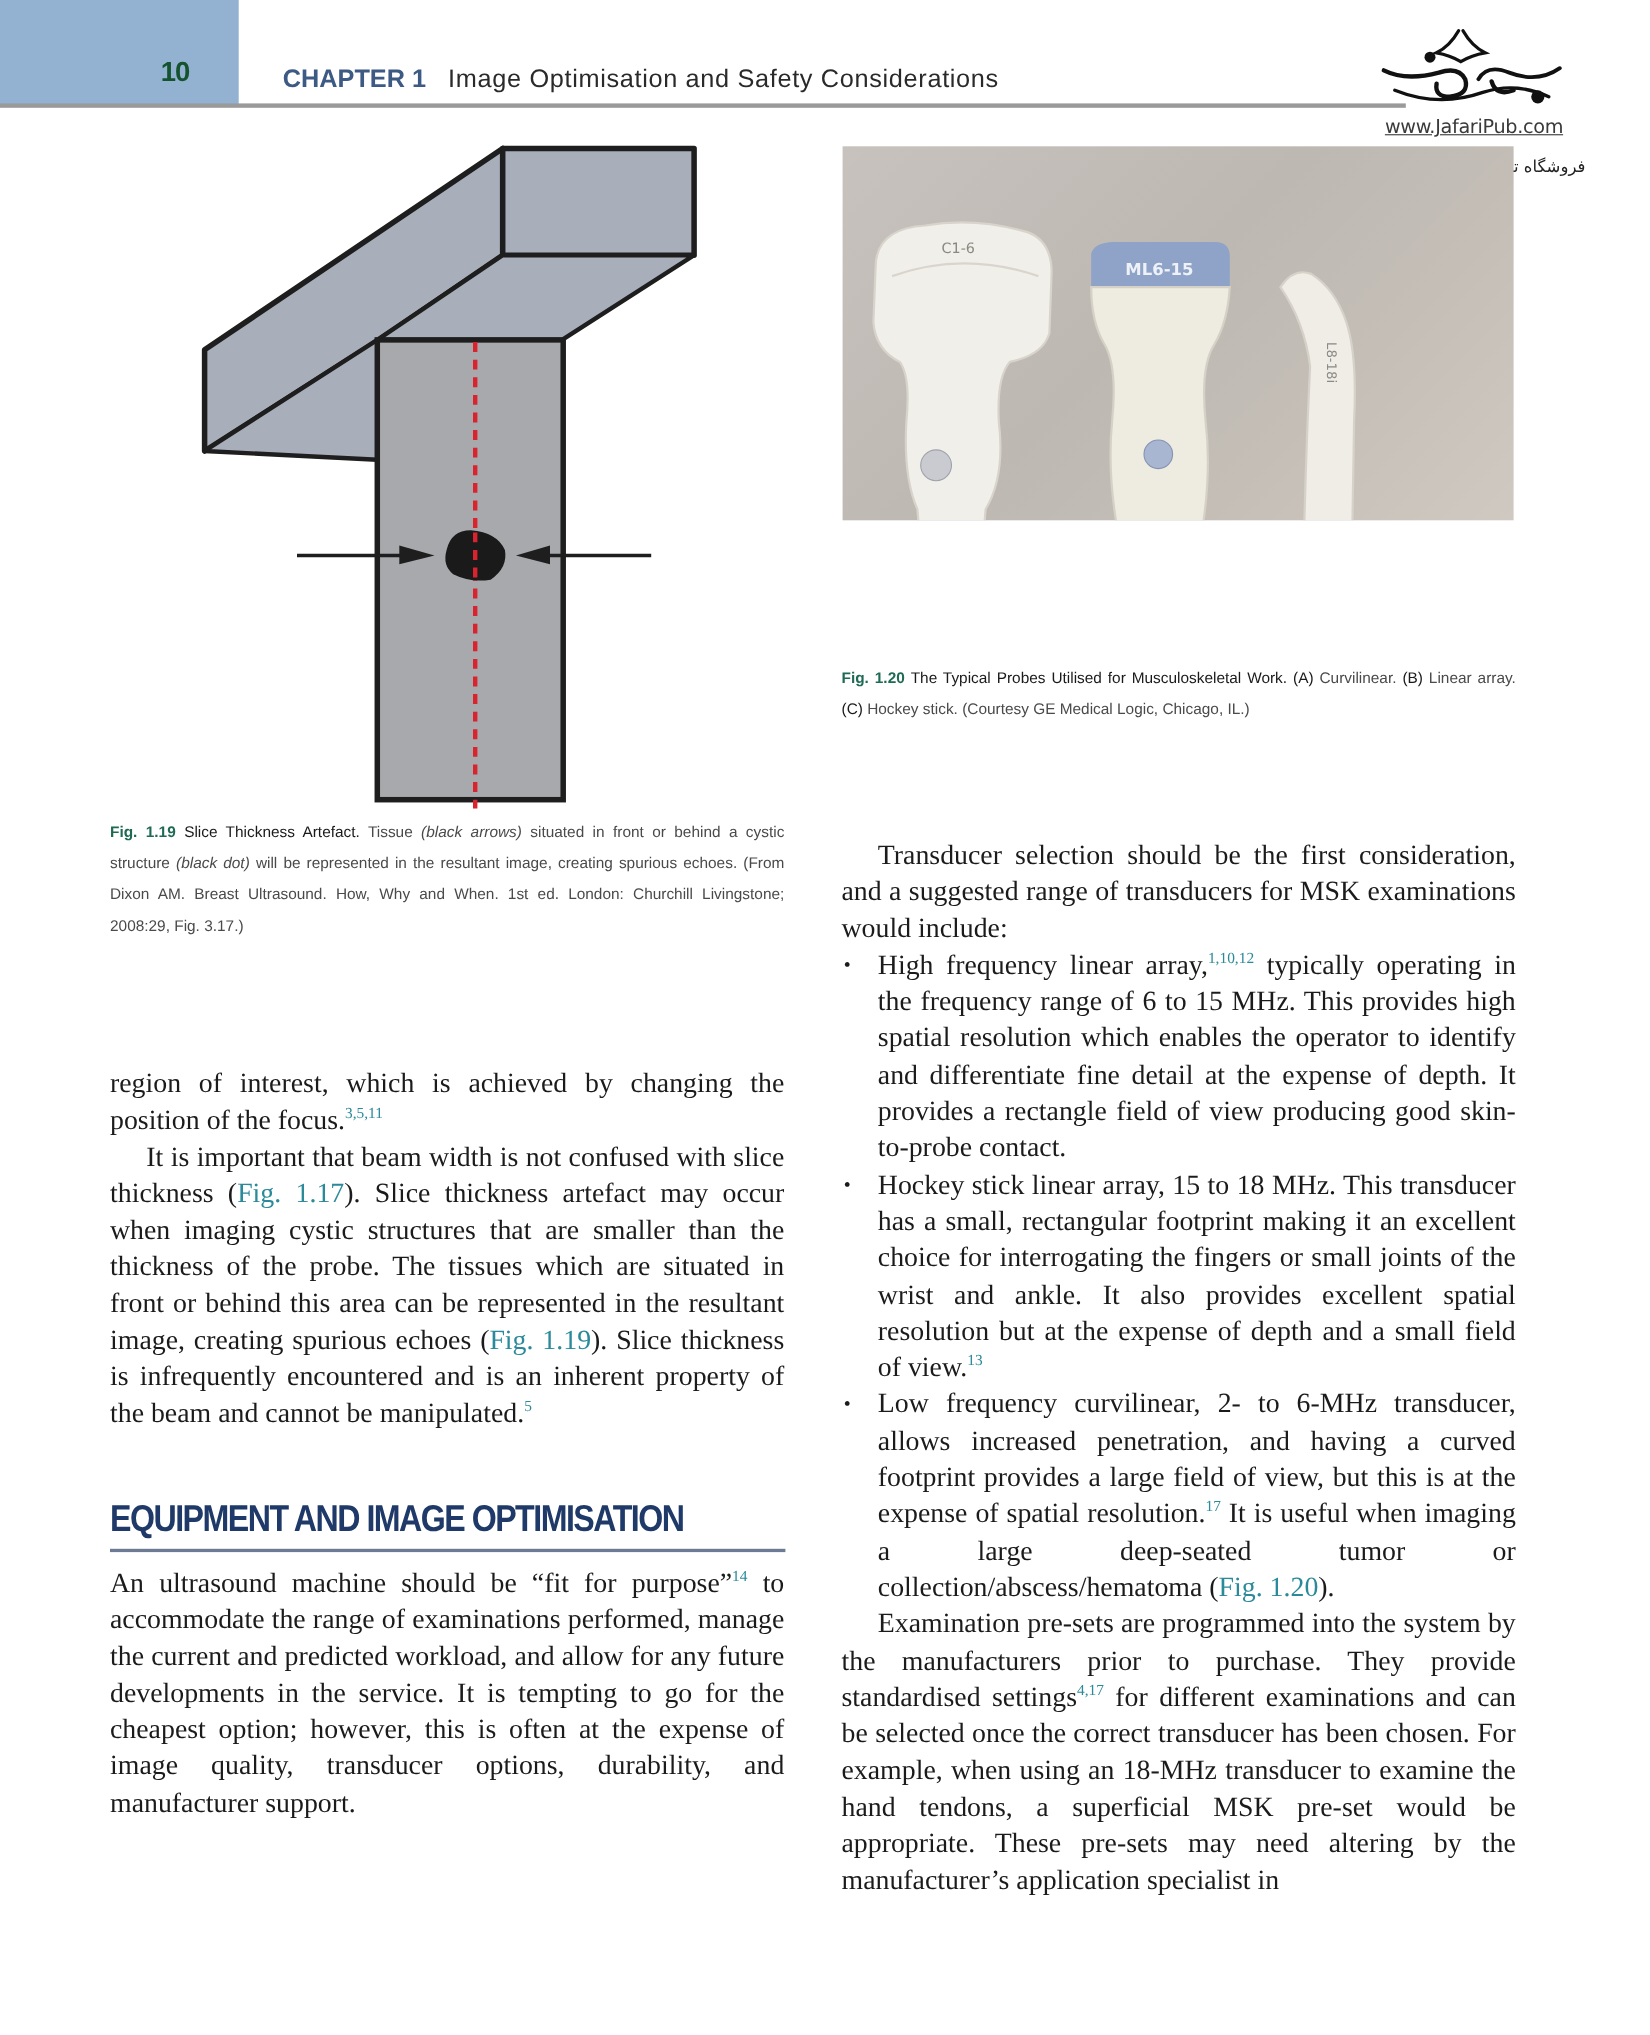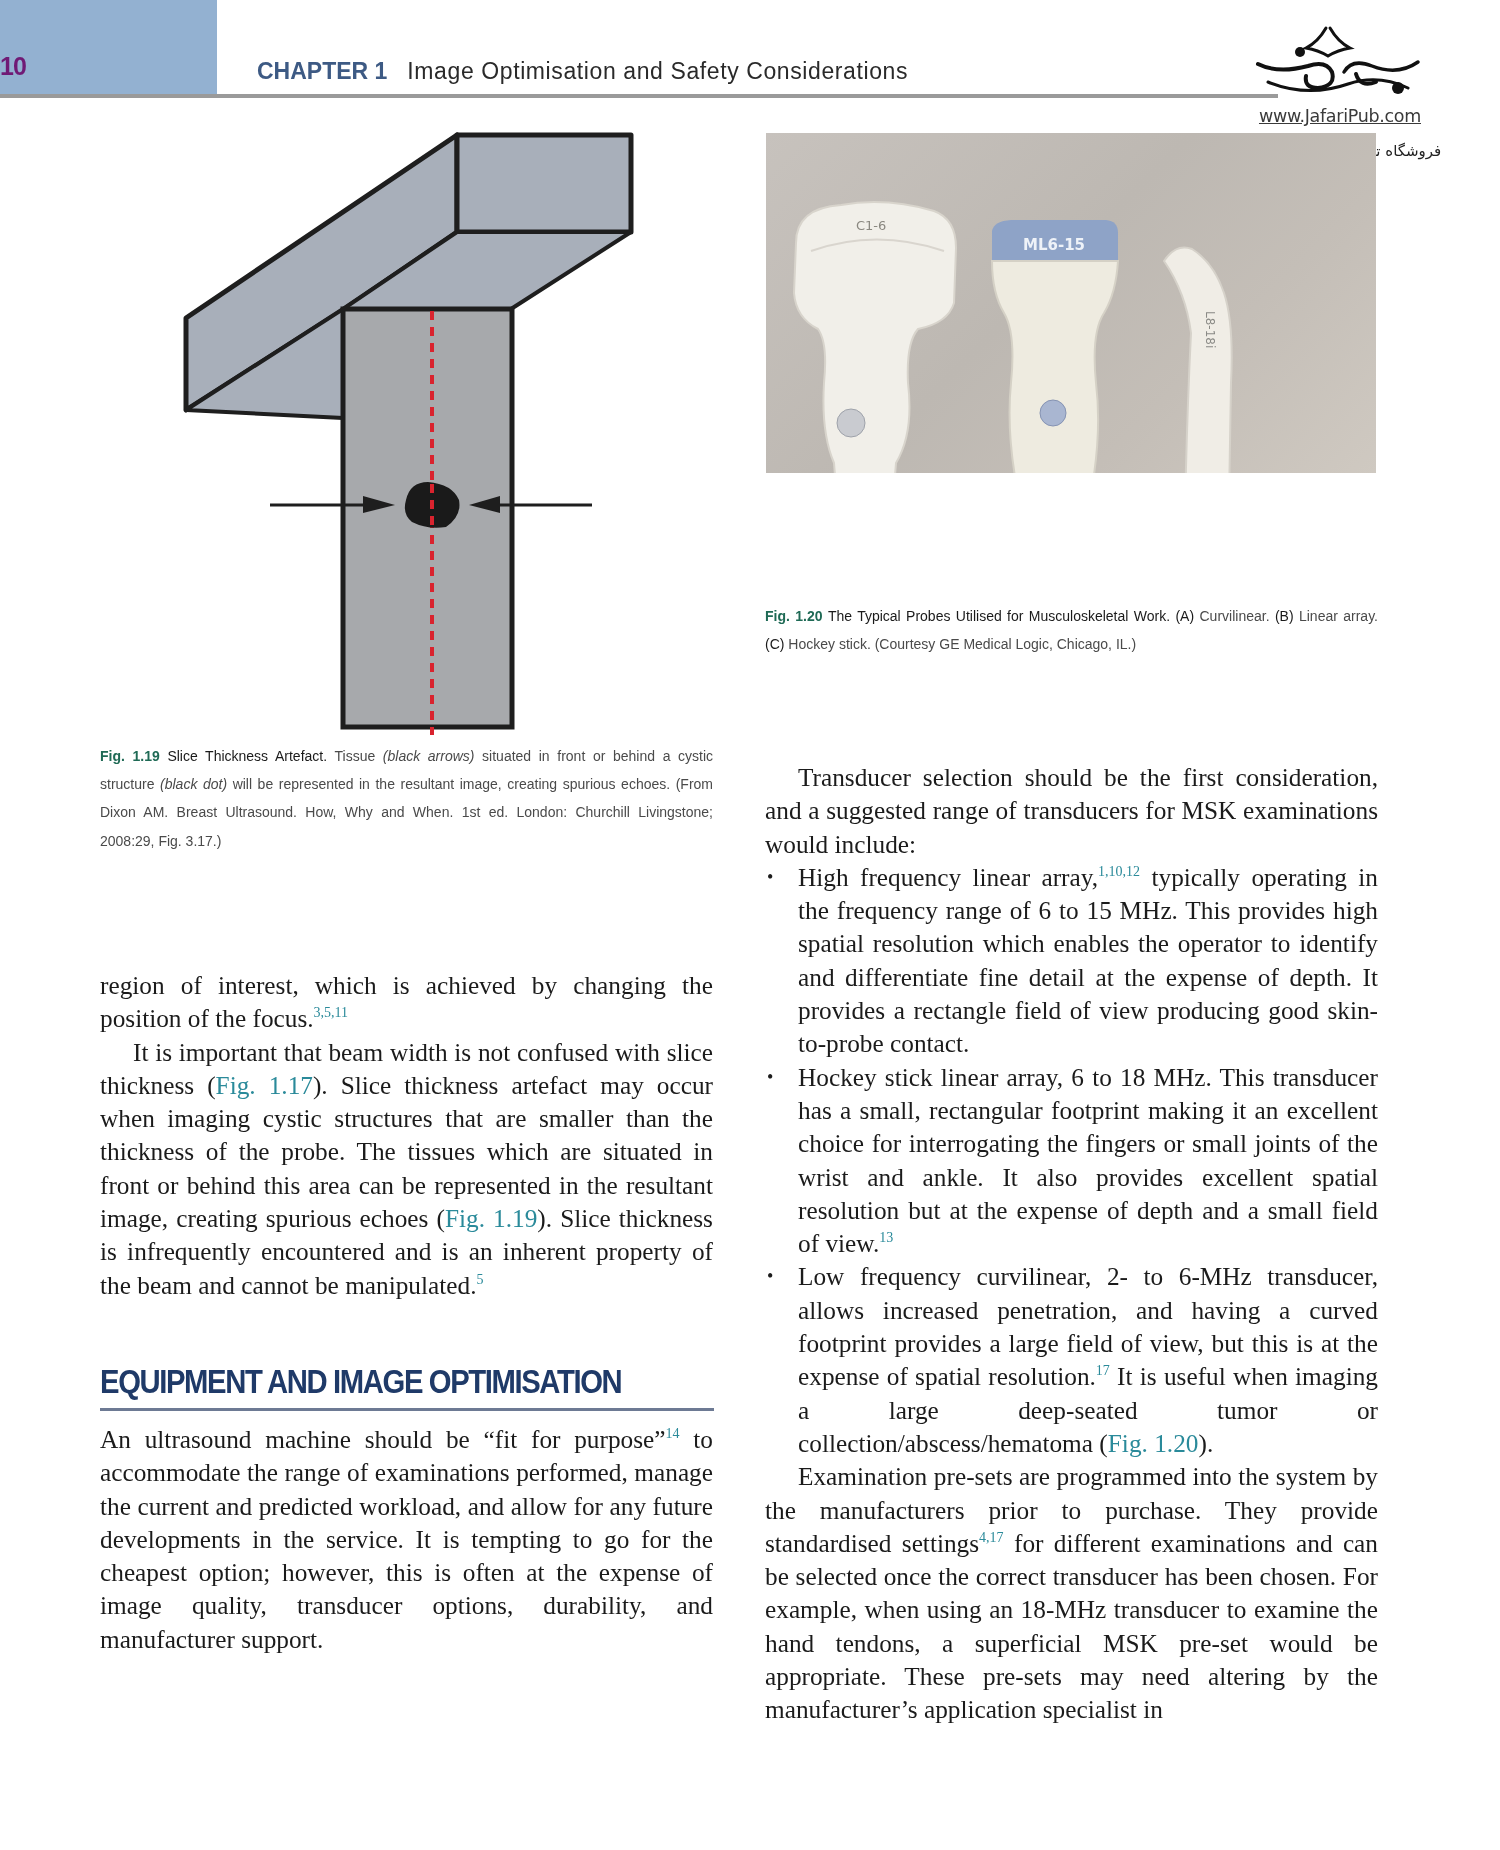--- a/index.html
+++ b/index.html
@@ -1,20 +1,20 @@
 <!DOCTYPE html>
 <html><head>
 <meta charset="utf-8">
 <style>
   html, body { margin: 0; padding: 0; background: #ffffff; }
   body { width: 1500px; height: 1850px; position: relative; overflow: hidden; }
   .abs { position: absolute; }
   .pagebox { left: 0; top: 0; width: 217px; height: 95px; background: #93b1d1; }
-  .pagenum { left: 0; top: 52px; width: 230px; color: #701a75;
-    font-family: "Liberation Sans", sans-serif; font-weight: bold; font-size: 25px; letter-spacing: -1px; }
+  .pagenum { left: 0; top: 52px; width: 230px; text-align: center; color: #14532d;
+    font-family: "Liberation Sans", sans-serif; font-weight: bold; font-size: 25px; letter-spacing: -1px; padding-left: 44px; }
   .header-rule { left: 0; top: 94px; width: 1278px; height: 4px; background: #9a9a9a; }
   .header-text { left: 257px; top: 58px; font-family: "Liberation Sans", sans-serif; font-size: 23px;
     color: #2a2a2a; white-space: nowrap; letter-spacing: 0.6px; }
   .header-text .chap { color: #3d5a84; font-weight: bold; margin-right: 20px; letter-spacing: 0; }
 
   .logo { left: 1248px; top: 22px; width: 180px; height: 80px; }
   .logo-url { left: 1250px; top: 106px; width: 180px; text-align: center; font-family: "DejaVu Sans", sans-serif;
     font-size: 17.5px; color: #3a3a3a; letter-spacing: -0.3px; text-decoration: underline; }
   .logo-fa { left: 1215px; top: 142px; width: 240px; text-align: center; font-family: "DejaVu Sans", sans-serif;
     font-size: 15px; color: #222; direction: rtl; }
@@ -139,17 +139,17 @@
 <div class="abs section-rule"></div>
 
 <div class="abs body-text left-col-2">
   <p><span>An ultrasound machine should be “fit for purpose”</span><sup>14</sup><span> to accommodate the range of examinations performed, manage the current and predicted workload, and allow for any future developments in the service. It is tempting to go for the cheapest option; however, this is often at the expense of image quality, transducer options, durability, and manufacturer support.</span></p>
 </div>
 
 <div class="abs body-text right-col">
   <p class="indent">Transducer selection should be the first consideration, and a suggested range of transducers for MSK examinations would include:</p>
   <ul>
     <li><span class="bullet">•</span><span>High frequency linear array,</span><sup>1,10,12</sup><span> typically operating in the frequency range of 6 to 15 MHz. This provides high spatial resolution which enables the operator to identify and differentiate fine detail at the expense of depth. It provides a rectangle field of view producing good skin-to-probe contact.</span></li>
-    <li><span class="bullet">•</span><span>Hockey stick linear array, 6 to 18 MHz. This transducer has a small, rectangular footprint making it an excellent choice for interrogating the fingers or small joints of the wrist and ankle. It also provides excellent spatial resolution but at the expense of depth and a small field of view.</span><sup>13</sup></li>
+    <li><span class="bullet">•</span><span>Hockey stick linear array, 15 to 18 MHz. This transducer has a small, rectangular footprint making it an excellent choice for interrogating the fingers or small joints of the wrist and ankle. It also provides excellent spatial resolution but at the expense of depth and a small field of view.</span><sup>13</sup></li>
     <li><span class="bullet">•</span><span>Low frequency curvilinear, 2- to 6-MHz transducer, allows increased penetration, and having a curved footprint provides a large field of view, but this is at the expense of spatial resolution.</span><sup>17</sup><span> It is useful when imaging a large deep-seated tumor or collection/abscess/hematoma (</span><span class="ref">Fig. 1.20</span><span>).</span></li>
   </ul>
   <p class="indent"><span>Examination pre-sets are programmed into the system by the manufacturers prior to purchase. They provide standardised settings</span><sup>4,17</sup><span> for different examinations and can be selected once the correct transducer has been chosen. For example, when using an 18-MHz transducer to examine the hand tendons, a superficial MSK pre-set would be appropriate. These pre-sets may need altering by the manufacturer’s application specialist in</span></p>
 </div>
 
 </body></html>

